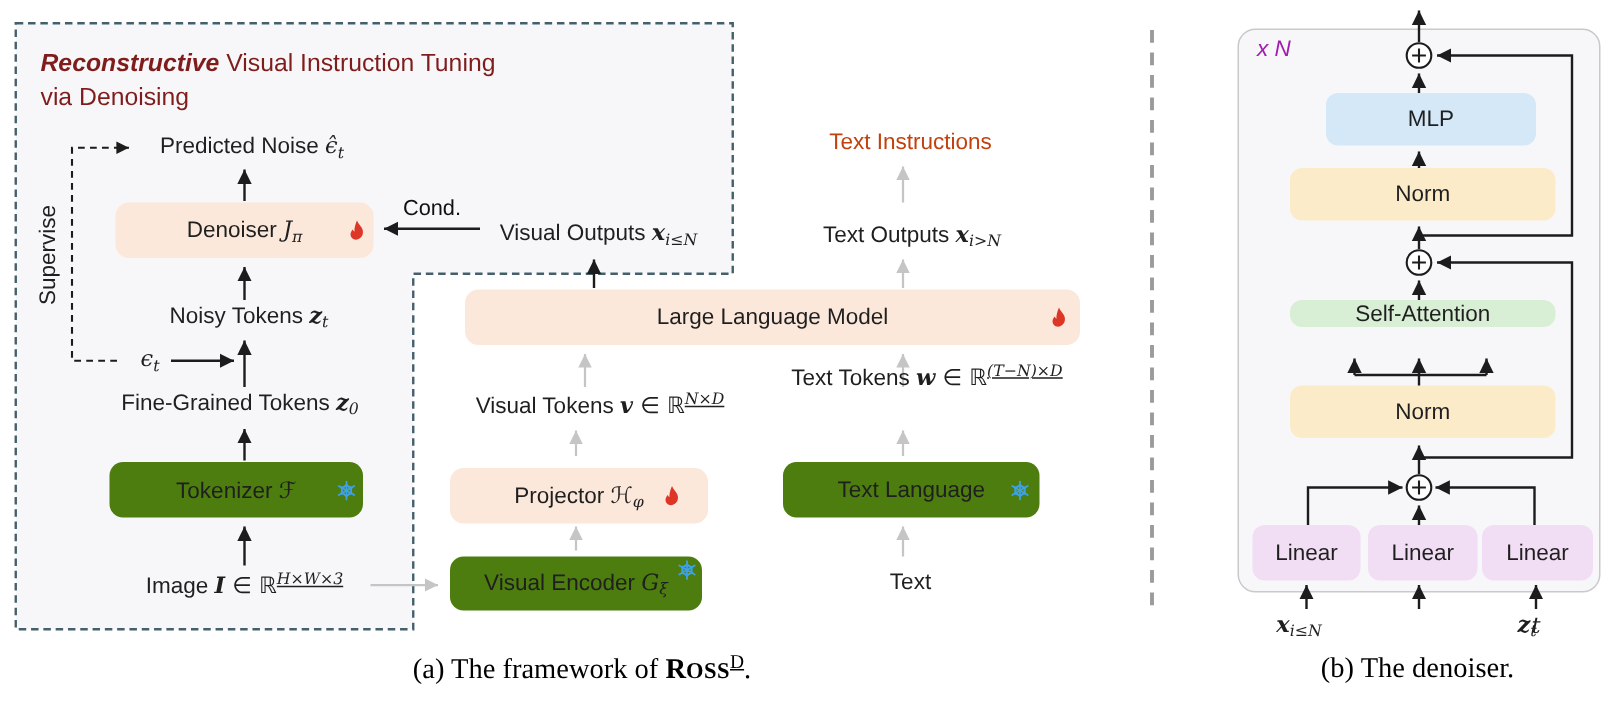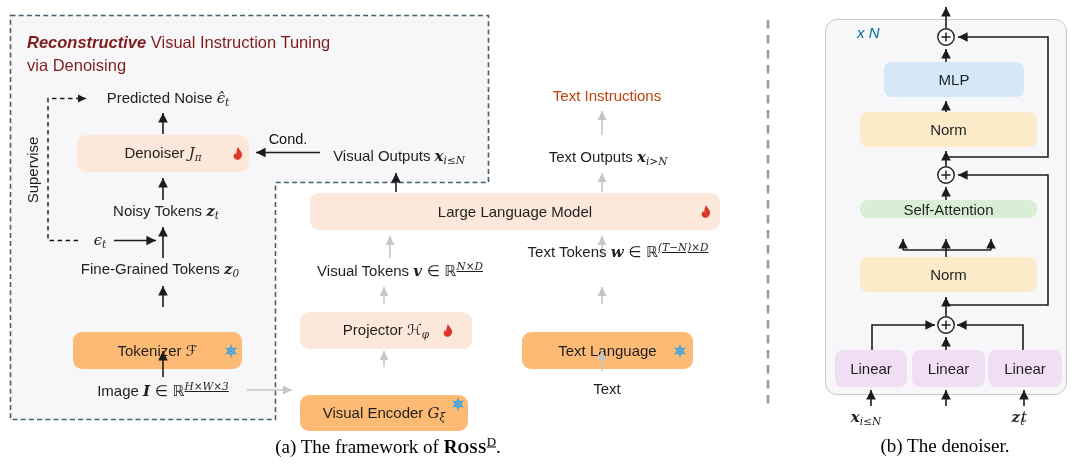--- a/index.html
+++ b/index.html
@@ -2,21 +2,21 @@
 <html><head>
 <meta charset="utf-8">
 <style>
   html,body{margin:0;padding:0;background:#ffffff;}
   #stage{position:relative;width:1080px;height:467px;background:#ffffff;overflow:hidden;
          font-family:"Liberation Sans",sans-serif;color:#1f1f1f;}
   svg.layer{position:absolute;left:0;top:0;width:1080px;height:467px;pointer-events:none;}
   .box{position:absolute;border-radius:9px;display:flex;align-items:center;justify-content:center;}
   .box .bl{font-size:15px;color:#1f1f1f;white-space:nowrap;}
   .peach{background:#fbe8db;}
-  .blue{background:#fdba74;margin-top:24px;}
+  .blue{background:#4d7c0f;}
   .mlpblue{background:#d5e8f8;}
   .normyellow{background:#fcebc9;}
   .attngreen{background:#d9efd5;}
   .linearpink{background:#f2def4;}
   .outerb{position:absolute;left:825px;top:19px;width:240px;height:374px;background:#f7f7f9;
           border:1.4px solid #c9c9c9;border-radius:12px;}
   .lbl{position:absolute;transform:translate(-50%,-50%);white-space:nowrap;font-size:15px;color:#1f1f1f;}
   .graytxt{color:#c2410c;}
   .ms{font-family:"DejaVu Serif","DejaVu Sans",serif;font-style:italic;}
   .msb{font-family:"DejaVu Serif","DejaVu Sans",serif;font-style:italic;font-weight:bold;}
@@ -26,21 +26,21 @@
   .sup{font-family:"DejaVu Serif",serif;font-style:italic;font-size:10.5px;vertical-align:6px;text-decoration:underline;}
   .title{position:absolute;left:27px;top:31px;font-size:16.5px;line-height:22.5px;color:#7f1d1d;}
   .title .b1{font-weight:bold;font-style:italic;}
   .rot{transform:translate(-50%,-50%) rotate(-90deg);}
   .caption{position:absolute;transform:translate(-50%,-50%);font-family:"Liberation Serif",serif;
            font-size:19px;color:#000;white-space:nowrap;}
   .brand-head{font-weight:bold;}
   .brand-tail{font-weight:bold;font-size:15px;letter-spacing:.3px;}
   .brand-sup{font-size:13px;position:relative;top:-1px;font-weight:normal;}
   .icon{position:absolute;display:block;line-height:0;}
-  .xn{position:absolute;left:857px;top:24px;font-size:15px;font-style:italic;color:#0369a1;}
+  .xn{position:absolute;left:838px;top:24px;font-size:15px;font-style:italic;color:#a21caf;}
   .cond{position:absolute;transform:translate(-50%,-50%);font-size:14.5px;color:#111;}
 </style>
 </head>
 <body>
 
 <div id="stage">
 
   <svg class="layer">
     <path d="M10.5,15.5 H488.5 V182.5 H275.5 V419.5 H10.5 Z" fill="#f7f7f9" stroke="#45606d" stroke-width="1.6" stroke-dasharray="5 3.2"></path>
     <path d="M768,20 V406" stroke="#9b9b9b" stroke-width="2.6" stroke-dasharray="8.5 6.5" fill="none"></path>

